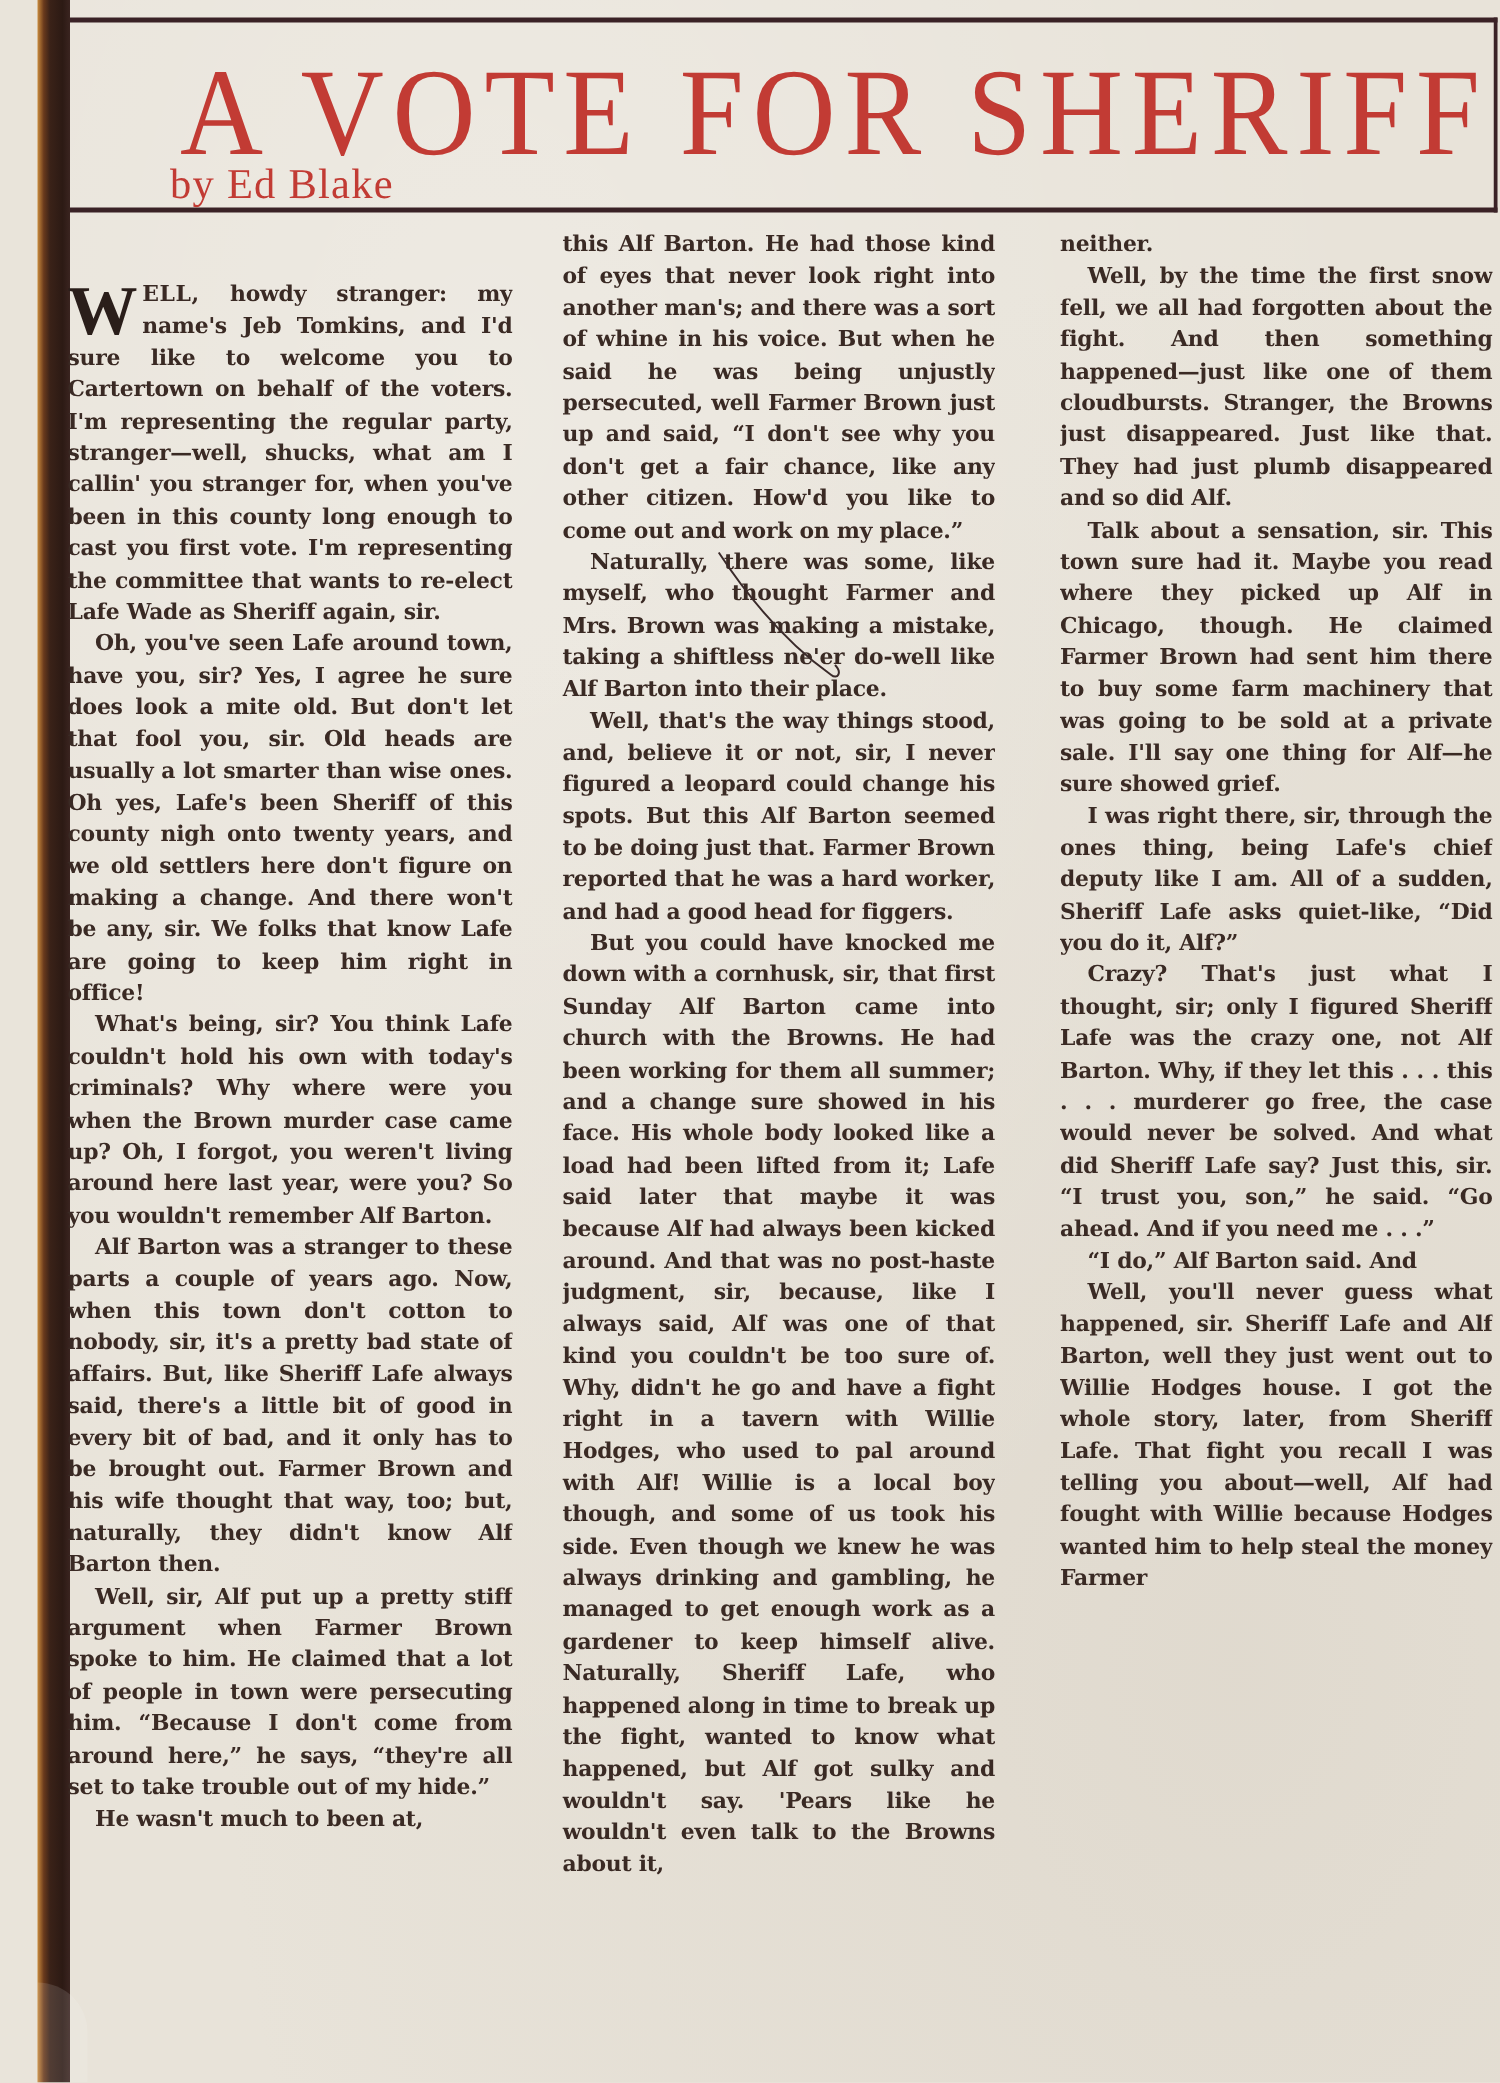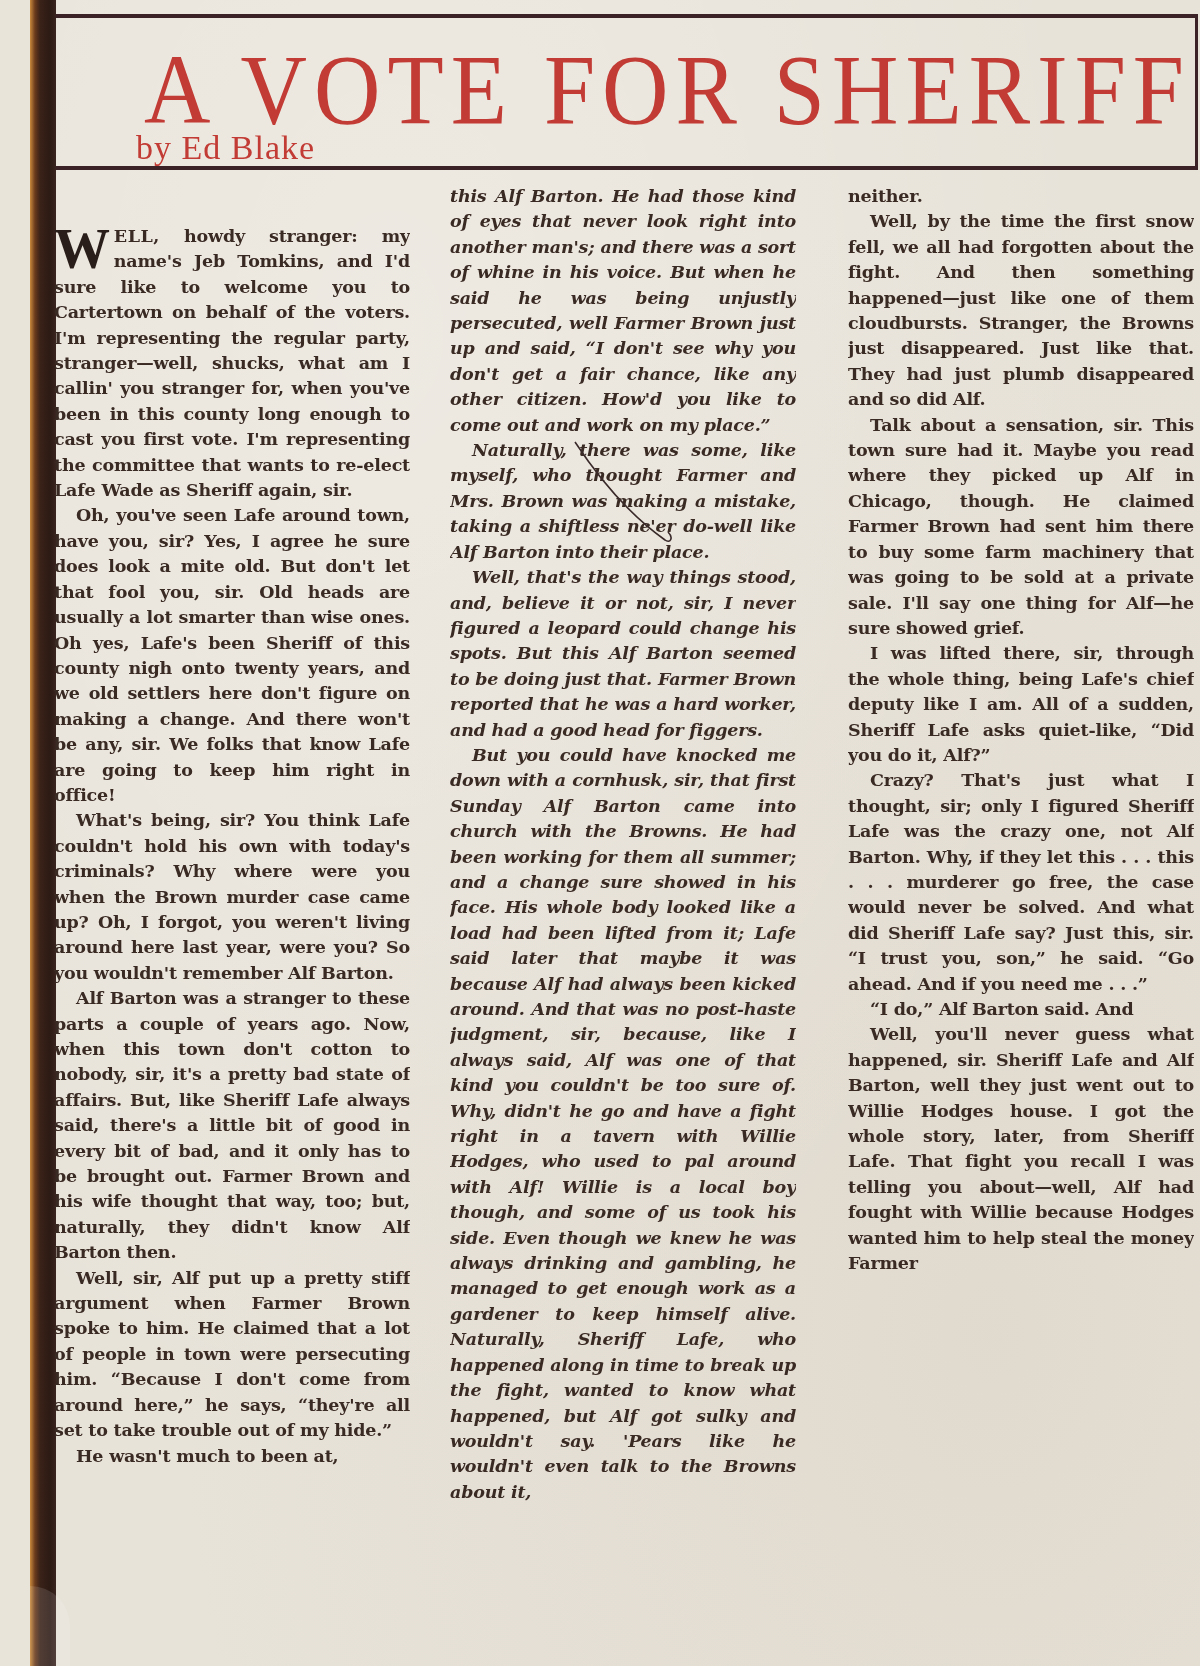--- a/index.html
+++ b/index.html
@@ -79,21 +79,21 @@
       width: 1160px;
       height: 1470px;
     }
     .col {
       position: absolute;
       top: 0;
       height: 1480px;
       overflow: hidden;
     }
     .col-1 { left: 0px; width: 356px; top: 40px; }
-    .col-2 { left: 396px; width: 346px; top: 0px; font-style: italic; }
+    .col-2 { left: 396px; width: 346px; top: 0px; }
     .col-3 { left: 794px; width: 346px; top: 0px; }
     .para {
       margin: 0;
       font-family: "DejaVu Serif", "Liberation Serif", serif;
       font-size: 17.5px;
       line-height: 25.4px;
       font-weight: bold;
       text-align: justify;
       color: #3a2a24;
       text-indent: 22px;
@@ -154,21 +154,21 @@
     <div class="col col-2">
         <p class="para noindent"><span>this Alf Barton. He had those kind of eyes that never look right into another man's; and there was a sort of whine in his voice. But when he said he was being unjustly persecuted, well Farmer Brown just up and said, “I don't see why you don't get a fair chance, like any other citizen. How'd you like to come out and work on my place.”</span></p>
         <p class="para"><span>Naturally, there was some, like myself, who thought Farmer and Mrs. Brown was making a mistake, taking a shiftless ne'er do-well like Alf Barton into their place.</span></p>
         <p class="para"><span>Well, that's the way things stood, and, believe it or not, sir, I never figured a leopard could change his spots. But this Alf Barton seemed to be doing just that. Farmer Brown reported that he was a hard worker, and had a good head for figgers.</span></p>
         <p class="para"><span>But you could have knocked me down with a cornhusk, sir, that first Sunday Alf Barton came into church with the Browns. He had been working for them all summer; and a change sure showed in his face. His whole body looked like a load had been lifted from it; Lafe said later that maybe it was because Alf had always been kicked around. And that was no post-haste judgment, sir, because, like I always said, Alf was one of that kind you couldn't be too sure of. Why, didn't he go and have a fight right in a tavern with Willie Hodges, who used to pal around with Alf! Willie is a local boy though, and some of us took his side. Even though we knew he was always drinking and gambling, he managed to get enough work as a gardener to keep himself alive. Naturally, Sheriff Lafe, who happened along in time to break up the fight, wanted to know what happened, but Alf got sulky and wouldn't say. 'Pears like he wouldn't even talk to the Browns about it,</span></p>
       </div>
     <div class="col col-3">
         <p class="para noindent"><span>neither.</span></p>
         <p class="para"><span>Well, by the time the first snow fell, we all had forgotten about the fight. And then something happened—just like one of them cloudbursts. Stranger, the Browns just disappeared. Just like that. They had just plumb disappeared and so did Alf.</span></p>
         <p class="para"><span>Talk about a sensation, sir. This town sure had it. Maybe you read where they picked up Alf in Chicago, though. He claimed Farmer Brown had sent him there to buy some farm machinery that was going to be sold at a private sale. I'll say one thing for Alf—he sure showed grief.</span></p>
-        <p class="para"><span>I was lifted there, sir, through the whole thing, being Lafe's chief deputy like I am. All of a sudden, Sheriff Lafe asks quiet-like, “Did you do it, Alf?”</span></p>
+        <p class="para"><span>I was right there, sir, through the ones thing, being Lafe's chief deputy like I am. All of a sudden, Sheriff Lafe asks quiet-like, “Did you do it, Alf?”</span></p>
         <p class="para"><span>Crazy? That's just what I thought, sir; only I figured Sheriff Lafe was the crazy one, not Alf Barton. Why, if they let this . . . this . . . murderer go free, the case would never be solved. And what did Sheriff Lafe say? Just this, sir. “I trust you, son,” he said. “Go ahead. And if you need me . . .”</span></p>
         <p class="para"><span>“I do,” Alf Barton said. And</span></p>
         <p class="para"><span>Well, you'll never guess what happened, sir. Sheriff Lafe and Alf Barton, well they just went out to Willie Hodges house. I got the whole story, later, from Sheriff Lafe. That fight you recall I was telling you about—well, Alf had fought with Willie because Hodges wanted him to help steal the money Farmer</span></p>
       </div>
   </div>
 
   <svg class="pen-mark" viewBox="0 0 120 110">
     <path d="M5 2 C 30 40, 60 75, 95 100 C 100 104, 104 98, 98 92" stroke="#3a2a2a" stroke-width="1.6" fill="none"></path>
   </svg>
 

